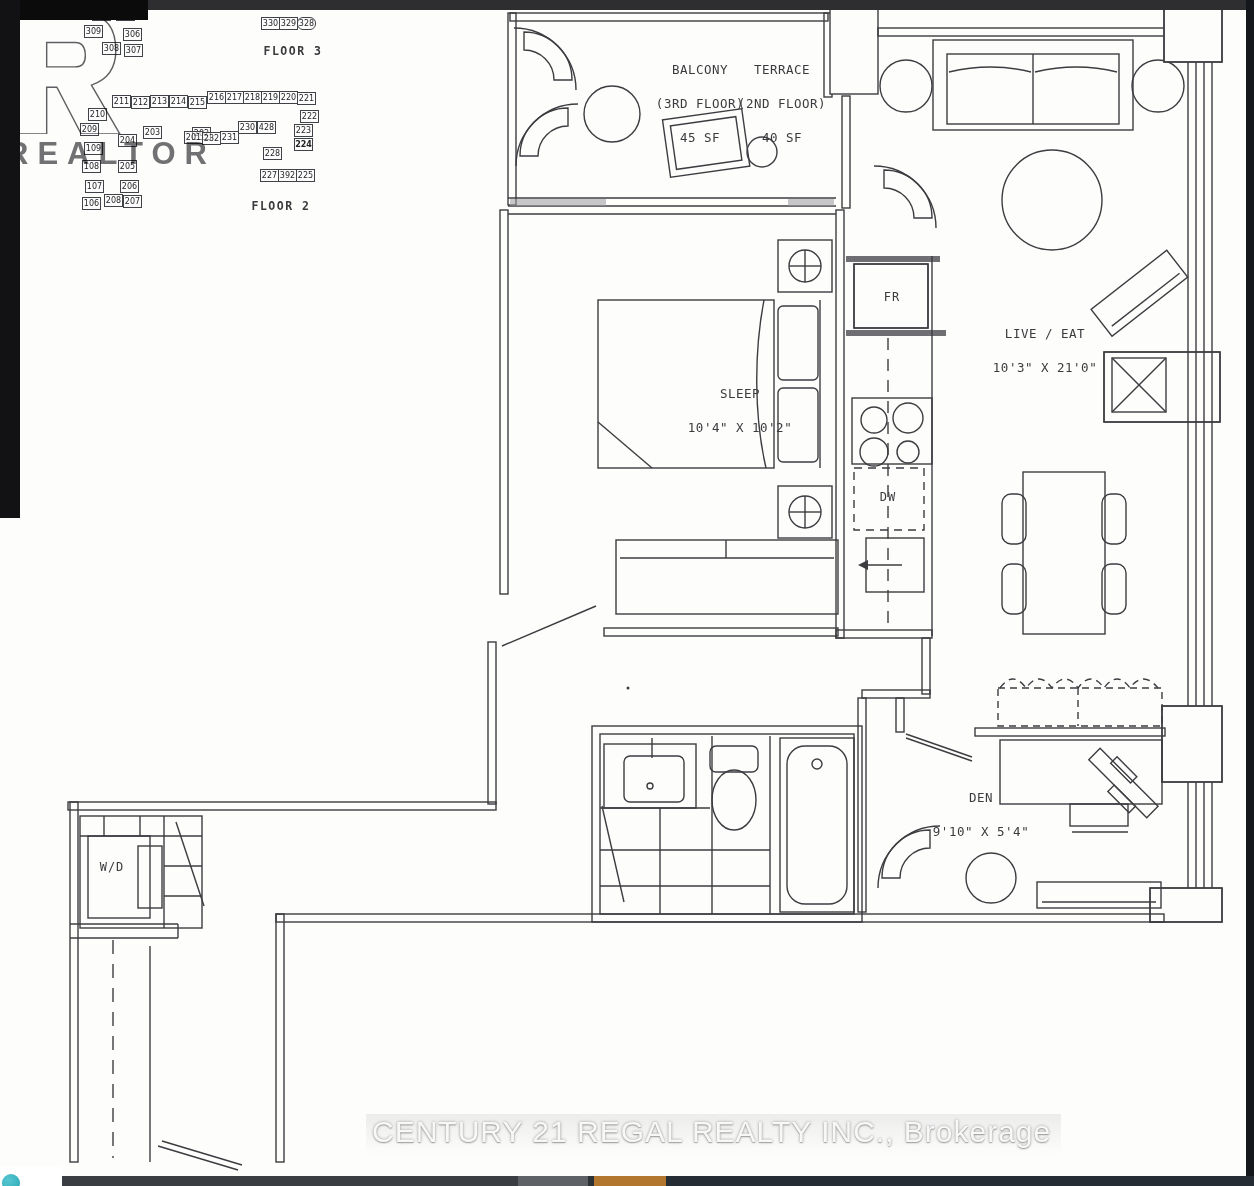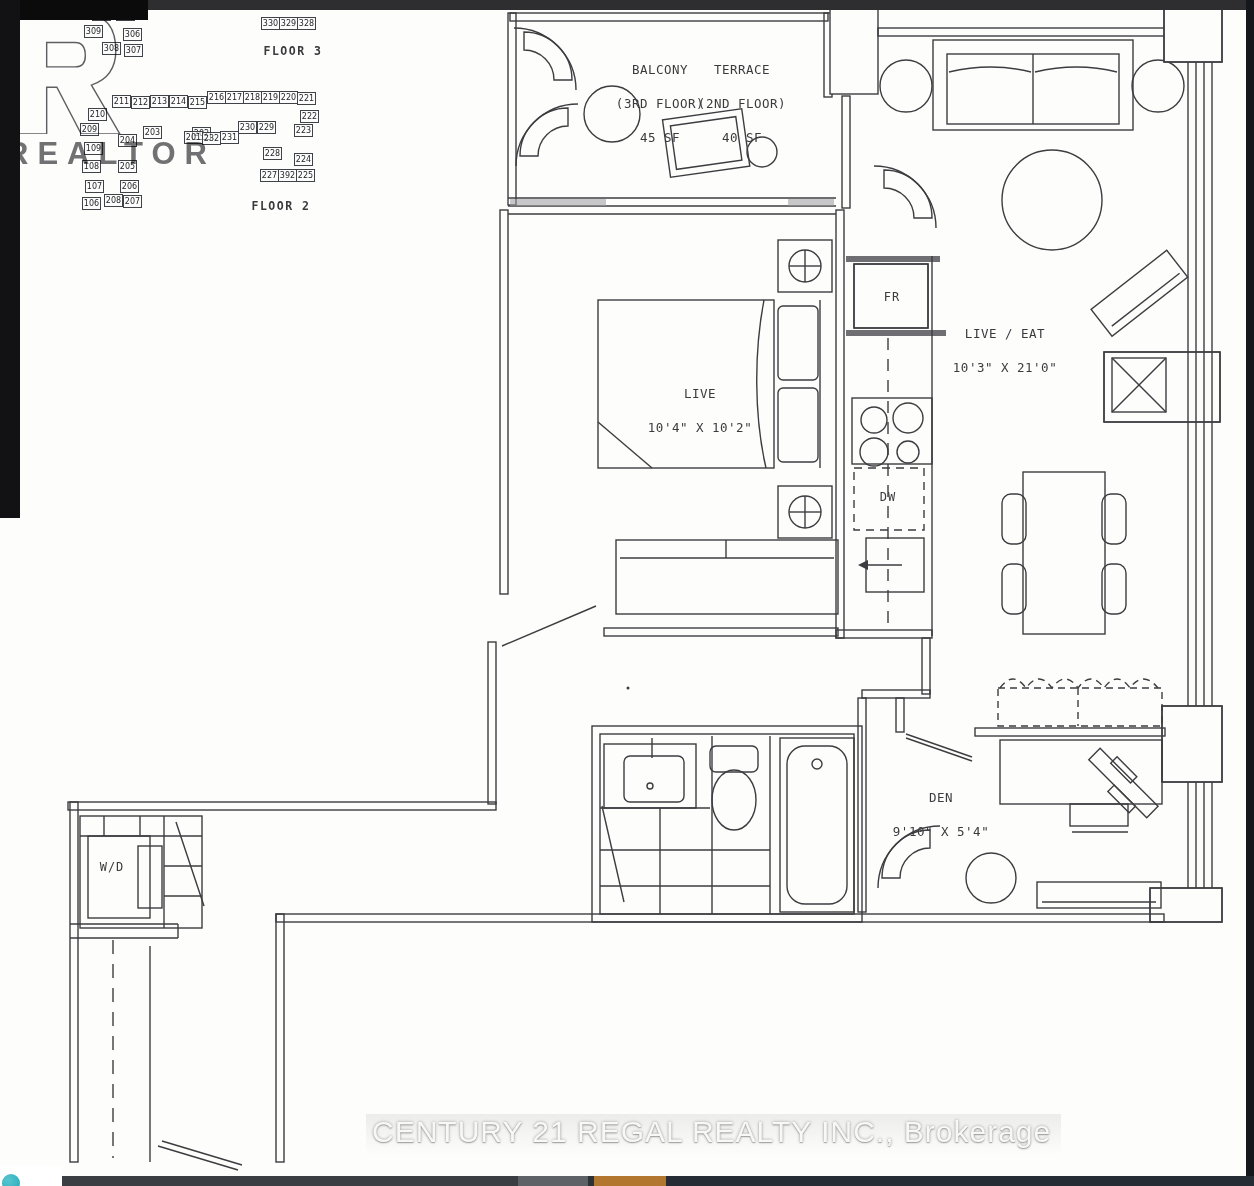--- a/index.html
+++ b/index.html
@@ -6,21 +6,21 @@
   #page{position:relative;width:1254px;height:1186px;background:#fdfdfc;overflow:hidden;
         font-family:"DejaVu Sans",sans-serif;}
   svg{position:absolute;left:0;top:0;}
   svg line,svg path,svg rect,svg circle,svg ellipse{stroke:#3d3d41;stroke-width:1.4;fill:none;}
   svg .wh{fill:#fdfdfc;}
   svg .slab{fill:#6f6f73;stroke:none;}
   svg .hatch{fill:#9b9b9e;stroke:none;opacity:.55;}
   svg .dot{fill:#3d3d41;stroke:none;}
   .lbl{position:absolute;font-family:"DejaVu Sans Mono",monospace;color:#3b3b3e;
        text-align:center;transform:translateX(-50%);white-space:pre-line;z-index:3;}
-  .room-lbl{font-size:12.5px;line-height:17px;letter-spacing:.5px;}
+  .room-lbl{font-size:12.5px;line-height:17px;letter-spacing:.5px;margin-left:40px;}
   .small-lbl{font-size:12px;letter-spacing:1px;}
   .floor-lbl{font-size:11.5px;letter-spacing:1.5px;font-weight:bold;}
   .kp-unit{position:absolute;width:19px;height:13px;border:1px solid #3f4246;
        background:rgba(252,252,252,.5);font:8px "DejaVu Sans",sans-serif;color:#1f1f22;
        display:flex;align-items:center;justify-content:center;z-index:2;box-sizing:border-box;}
   #keyplan{position:absolute;inset:0;z-index:2;}
   #realtor-mark{position:absolute;left:6px;top:14px;z-index:4;opacity:.82;mix-blend-mode:multiply;}
   #realtor-text{position:absolute;left:6px;top:136px;font-family:"Liberation Sans",sans-serif;
        font-weight:bold;font-size:31px;letter-spacing:9px;color:#59595c;z-index:4;
        mix-blend-mode:multiply;opacity:.85;}
@@ -274,21 +274,21 @@
   <div id="keyplan">
     <div>
         <div class="kp-unit" style="left: 92px; top: 8px;">310</div>
         <div class="kp-unit" style="left: 116px; top: 8px;">305</div>
         <div class="kp-unit" style="left: 84px; top: 25px;">309</div>
         <div class="kp-unit" style="left: 123px; top: 28px;">306</div>
         <div class="kp-unit" style="left: 102px; top: 42px;">308</div>
         <div class="kp-unit" style="left: 124px; top: 44px;">307</div>
         <div class="kp-unit" style="left: 261px; top: 17px;">330</div>
         <div class="kp-unit" style="left: 279px; top: 17px;">329</div>
-        <div class="kp-unit" style="left: 297px; top: 17px;">328</div>
+        <div class="kp-unit" style="left: 297px; top: 17px; border-radius: 6px;">328</div>
       </div>
     <div>
         <div class="kp-unit" style="left: 88px; top: 108px;">210</div>
         <div class="kp-unit" style="left: 112px; top: 95px;">211</div>
         <div class="kp-unit" style="left: 131px; top: 96px;">212</div>
         <div class="kp-unit" style="left: 150px; top: 95px;">213</div>
         <div class="kp-unit" style="left: 169px; top: 95px;">214</div>
         <div class="kp-unit" style="left: 188px; top: 96px;">215</div>
         <div class="kp-unit" style="left: 207px; top: 91px;">216</div>
         <div class="kp-unit" style="left: 225px; top: 91px;">217</div>
@@ -298,23 +298,23 @@
         <div class="kp-unit" style="left: 297px; top: 92px;">221</div>
         <div class="kp-unit" style="left: 300px; top: 110px;">222</div>
         <div class="kp-unit" style="left: 80px; top: 123px;">209</div>
         <div class="kp-unit" style="left: 118px; top: 134px;">204</div>
         <div class="kp-unit" style="left: 143px; top: 126px;">203</div>
         <div class="kp-unit" style="left: 162px; top: 127px; margin-left: 30px;">202</div>
         <div class="kp-unit" style="left: 184px; top: 131px;">201</div>
         <div class="kp-unit" style="left: 202px; top: 132px;">232</div>
         <div class="kp-unit" style="left: 220px; top: 131px;">231</div>
         <div class="kp-unit" style="left: 238px; top: 121px;">230</div>
-        <div class="kp-unit" style="left: 257px; top: 121px;">229</div>
+        <div class="kp-unit" style="left: 257px; top: 121px;">428</div>
         <div class="kp-unit" style="left: 294px; top: 124px;">223</div>
-        <div class="kp-unit" style="left: 294px; top: 153px;">224</div>
+        <div class="kp-unit" style="left: 294px; top: 138px; font-weight: bold;">224</div>
         <div class="kp-unit" style="left: 84px; top: 142px;">109</div>
         <div class="kp-unit" style="left: 263px; top: 147px;">228</div>
         <div class="kp-unit" style="left: 82px; top: 160px;">108</div>
         <div class="kp-unit" style="left: 118px; top: 160px;">205</div>
         <div class="kp-unit" style="left: 260px; top: 169px;">227</div>
         <div class="kp-unit" style="left: 278px; top: 169px;">392</div>
         <div class="kp-unit" style="left: 296px; top: 169px;">225</div>
         <div class="kp-unit" style="left: 85px; top: 180px;">107</div>
         <div class="kp-unit" style="left: 120px; top: 180px;">206</div>
         <div class="kp-unit" style="left: 82px; top: 197px;">106</div>
@@ -331,21 +331,21 @@
     <span style="display:block">BALCONY</span>
     <span style="display:block">(3RD FLOOR)</span>
     <span style="display:block">45 SF</span>
   </div>
   <div class="lbl room-lbl" style="left:742px;top:44px">
     <span style="display:block">TERRACE</span>
     <span style="display:block">(2ND FLOOR)</span>
     <span style="display:block">40 SF</span>
   </div>
   <div class="lbl room-lbl" style="left:700px;top:368px">
-    <span style="display:block">LIVE</span>
+    <span style="display:block">SLEEP</span>
     <span style="display:block">10'4" X 10'2"</span>
   </div>
   <div class="lbl room-lbl" style="left:1005px;top:308px">
     <span style="display:block">LIVE / EAT</span>
     <span style="display:block">10'3" X 21'0"</span>
   </div>
   <div class="lbl room-lbl" style="left:941px;top:772px">
     <span style="display:block">DEN</span>
     <span style="display:block">9'10" X 5'4"</span>
   </div>

